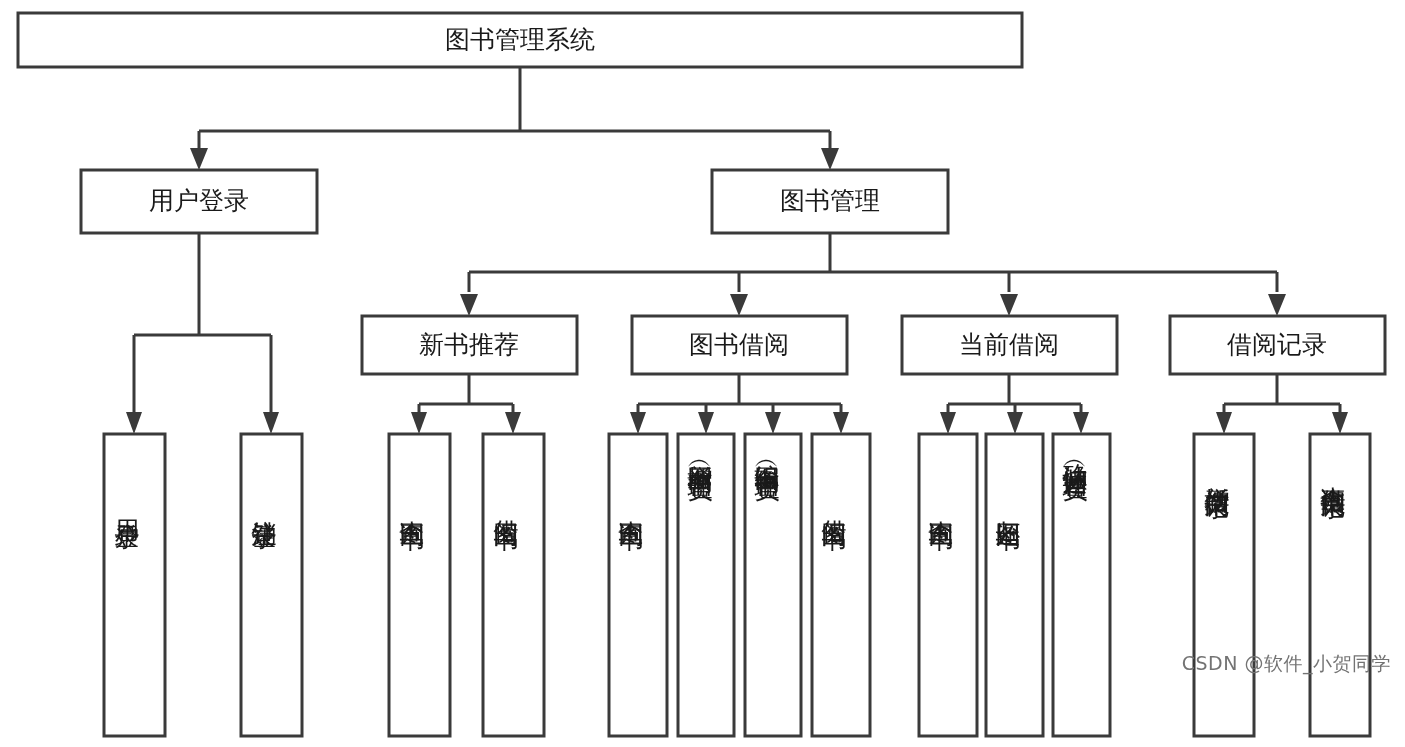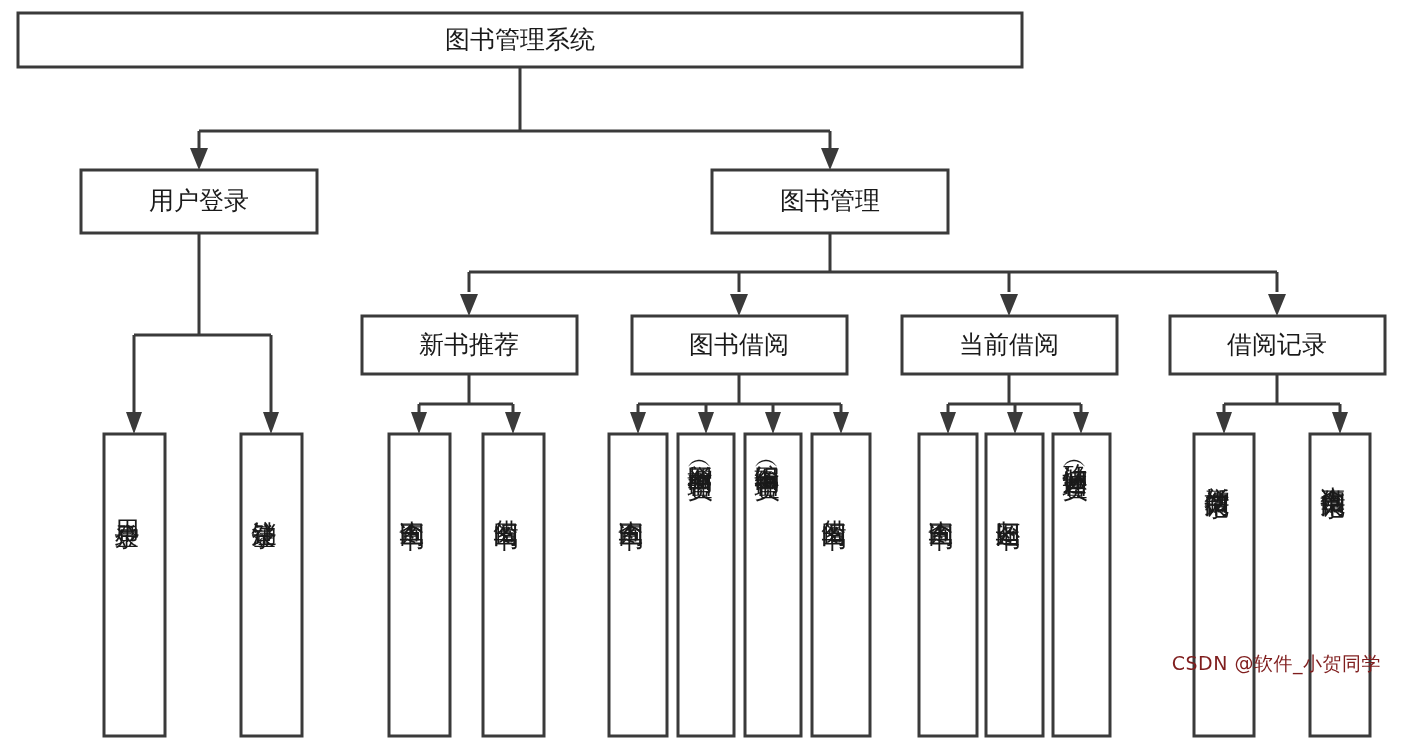--- a/index.html
+++ b/index.html
@@ -56,25 +56,25 @@
     font-size: 25px;
     line-height: 1.06;
     color: #1a1a1a;
     letter-spacing: 2px;
     white-space: nowrap;
     text-align: left;
     pointer-events: none;
   }
   .watermark {
     position: absolute;
-    right: 24px;
+    right: 14px;
     bottom: 6px;
     font-family: "DejaVu Sans", "Liberation Sans", sans-serif;
     font-size: 19px;
-    color: #7f1d1d;
+    color: #737373;
     letter-spacing: 0.5px;
     white-space: nowrap;
   }
 </style>
 </head>
 <body>
 
 <div id="diagram-root">
 
   <svg class="tree" viewBox="0 0 1405 747">

